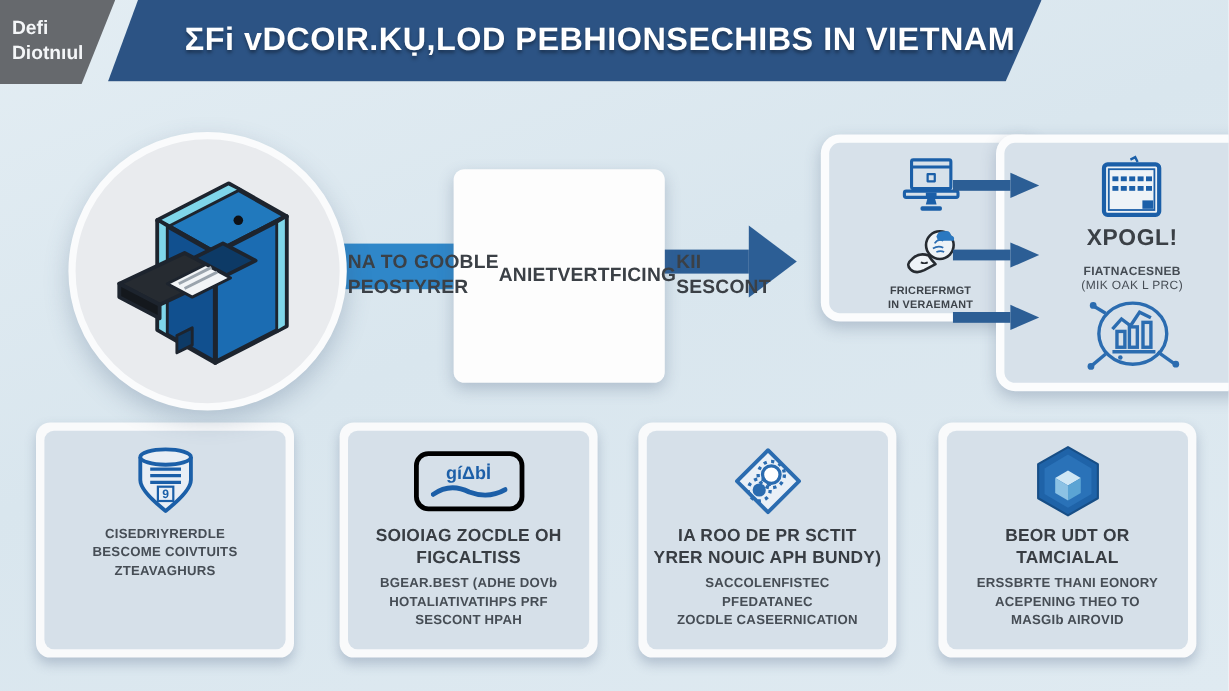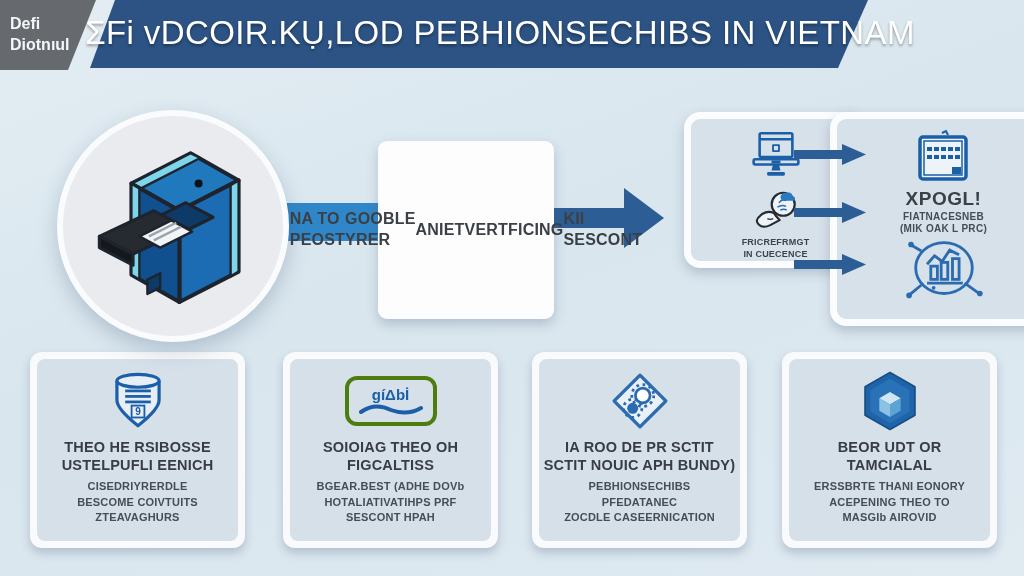--- a/index.html
+++ b/index.html
@@ -19,21 +19,21 @@
     position:absolute;left:0;top:0;width:110px;height:70px;
     background:#66696d;
     clip-path:polygon(0 0,96px 0,68px 70px,0 70px);
     color:#f4f6f8;display:flex;flex-direction:column;justify-content:center;
     padding-left:10px;box-sizing:border-box;font-size:16px;font-weight:bold;line-height:1.3;
     z-index:3;
   }
   .hdr-title{
     position:absolute;left:150px;top:0;width:700px;height:66px;
     display:flex;align-items:center;justify-content:center;
-    color:#ffffff;font-size:33px;font-weight:normal;letter-spacing:.4px;
+    color:#ffffff;font-size:27px;font-weight:bold;letter-spacing:.4px;
     text-shadow:0 2px 3px rgba(0,0,0,.35);z-index:2;white-space:nowrap;
   }
   
   .big-circle{
     position:absolute;left:57px;top:110px;width:232px;height:232px;border-radius:50%;
     background:#e9ebee;border:6px solid #fafbfc;box-sizing:border-box;
     box-shadow:0 8px 20px rgba(70,95,125,.28);
     display:flex;align-items:center;justify-content:center;z-index:2;
   }
   .band-arrow{position:absolute;left:248px;top:203px;width:136px;height:38px;background:#2f87c9;z-index:1;}
@@ -50,39 +50,39 @@
     padding-left:45px;
   }
   .panel-inner{
     position:absolute;left:7px;top:7px;right:7px;bottom:7px;border-radius:9px;background:#d7e1ea;
     display:flex;flex-direction:column;align-items:center;
   }
   .panel1{left:684px;width:138px;height:156px;}
   .panel2{left:830px;width:182px;height:214px;}
   .p1-caption{margin-top:6px;font-size:9px;font-weight:bold;color:#3d434a;text-align:center;line-height:1.4;letter-spacing:.2px;}
   .p2-title{margin-top:2px;font-size:19px;font-weight:bold;color:#3b4046;letter-spacing:.5px;line-height:1;}
-  .p2-sub{margin-top:3px;font-size:10px;font-weight:bold;color:#454c54;letter-spacing:.3px;}
-  .p2-note{margin-top:1px;font-size:10px;font-weight:bold;color:#454c54;letter-spacing:.3px;}
+  .p2-sub{margin-top:13px;font-size:10px;font-weight:bold;color:#454c54;letter-spacing:.3px;}
+  .p2-note{margin-top:1px;font-size:10px;font-weight:normal;color:#454c54;letter-spacing:.3px;}
   .bridge{position:absolute;left:794px;z-index:5;}
   
   .card{
     position:absolute;top:352px;width:215px;height:196px;border-radius:12px;background:#f9fafb;
     box-shadow:0 5px 10px rgba(90,110,140,.32);
   }
   .card-inner{
     position:absolute;left:7px;top:7px;right:7px;bottom:7px;border-radius:8px;background:#d6e0e9;
     display:flex;flex-direction:column;align-items:center;
   }
   .card-icon{margin-top:10px;height:64px;display:flex;align-items:center;justify-content:center;}
   .card-title{margin-top:6px;text-align:center;}
   .card-title .ln{font-size:14.5px;font-weight:bold;color:#383d43;line-height:1.22;letter-spacing:.2px;}
   .card-body{margin-top:5px;text-align:center;}
   .card-body .ln{font-size:11px;font-weight:bold;color:#464d55;line-height:1.4;letter-spacing:.2px;}
   .wave-badge{
-    width:92px;height:50px;border:4px solid #4d7c0f;border-radius:12px;box-sizing:border-box;
+    width:92px;height:50px;border:4px solid #000000;border-radius:12px;box-sizing:border-box;
     display:flex;flex-direction:column;align-items:center;justify-content:center;background:transparent;
   }
   .wave-badge .glyph{color:#1c5fa8;font-size:15px;font-weight:bold;line-height:1;}
 </style>
 </head>
 <body>
 
 <div class="stage">
 
   <div class="hdr-banner"></div>
@@ -143,21 +143,21 @@
       </svg>
       <svg width="66" height="58" viewBox="0 0 68 60" style="margin-top:8px">
         <circle cx="44" cy="24" r="16" fill="#eef3f7" stroke="#262b31" stroke-width="3"></circle>
         <path d="M38 22 q4 -6 10 -3 M36 28 q6 -4 12 -1 M40 32 q5 -2 9 0" fill="none" stroke="#2b6cb0" stroke-width="2"></path>
         <path d="M40 14 q2 -7 9 -6 q7 -2 8 5 q5 1 3 6 h-18 z" fill="#2b78c0"></path>
         <path d="M31 36 Q20 32 12 40 Q4 46 10 52 Q16 58 26 53 L39 46 Q34 41 31 36 Z" fill="#eef3f7" stroke="#262b31" stroke-width="3" stroke-linejoin="round"></path>
         <path d="M22 44 q4 2 8 0" fill="none" stroke="#262b31" stroke-width="2"></path>
       </svg>
       <div class="p1-caption">
         <div>FRICREFRMGT</div>
-        <div>IN CUECENCE</div>
+        <div>IN VERAEMANT</div>
       </div>
     </div>
   </div>
 
   <div class="panel panel2">
     <div class="panel-inner">
       <svg width="60" height="58" viewBox="0 0 60 58" style="margin-top:10px">
         <path d="M28 4 l4 -2 l2 4" fill="none" stroke="#1b5fa8" stroke-width="2"></path>
         <rect x="6" y="8" width="46" height="42" rx="3" fill="#eef3f7" stroke="#1b5fa8" stroke-width="3.5"></rect>
         <rect x="10" y="12" width="38" height="34" fill="none" stroke="#1b5fa8" stroke-width="1.5"></rect>
@@ -219,44 +219,40 @@
           <ellipse cx="36" cy="11" rx="23" ry="7" fill="#e8eef5" stroke="#1b5fa8" stroke-width="3.5"></ellipse>
           <g stroke="#1b5fa8" stroke-width="3">
             <line x1="22" y1="22" x2="50" y2="22"></line>
             <line x1="22" y1="28" x2="50" y2="28"></line>
             <line x1="22" y1="34" x2="50" y2="34"></line>
           </g>
           <rect x="29" y="38" width="14" height="13" fill="none" stroke="#1b5fa8" stroke-width="2"></rect>
           <text x="36" y="48.5" text-anchor="middle" font-size="11" font-weight="bold" fill="#1b5fa8" font-family="Liberation Sans, sans-serif">9</text>
         </svg>
       </div>
-      <div class="card-title">
-        <div class="ln">THEO HE RSIBOSSE</div>
-        <div class="ln">USTELPUFLI EENICH</div>
-      </div>
       <div class="card-body">
         <div class="ln">CISEDRIYRERDLE</div>
         <div class="ln">BESCOME COIVTUITS</div>
         <div class="ln">ZTEAVAGHURS</div>
       </div>
     </div>
   </div>
 
   <div class="card" style="left:283px">
     <div class="card-inner">
       <div class="card-icon">
         <div class="wave-badge">
           <span class="glyph">gíΔbİ</span>
           <svg width="64" height="14" viewBox="0 0 64 14">
             <path d="M2 10 Q16 0 32 8 Q48 14 62 6" fill="none" stroke="#1c5fa8" stroke-width="4" stroke-linecap="round"></path>
           </svg>
         </div>
       </div>
       <div class="card-title">
-        <div class="ln">SOIOIAG THEO OH</div>
+        <div class="ln">SOIOIAG ZOCDLE OH</div>
         <div class="ln">FIGCALTISS</div>
       </div>
       <div class="card-body">
         <div class="ln">BGEAR.BEST (ADHE DOVb</div>
         <div class="ln">HOTALIATIVATIHPS PRF</div>
         <div class="ln">SESCONT HPAH</div>
       </div>
     </div>
   </div>
 
@@ -266,24 +262,24 @@
         <svg width="66" height="64" viewBox="0 0 70 70">
           <rect x="15" y="15" width="40" height="40" transform="rotate(45 35 35)" fill="#e9f0f7" stroke="#2b6cb0" stroke-width="3.5" stroke-linejoin="round"></rect>
           <circle cx="38" cy="29" r="12" fill="none" stroke="#2b6cb0" stroke-width="3" stroke-dasharray="3 4"></circle>
           <circle cx="38" cy="29" r="8" fill="#ffffff" stroke="#2b6cb0" stroke-width="3"></circle>
           <circle cx="27" cy="43" r="10" fill="none" stroke="#2b6cb0" stroke-width="3" stroke-dasharray="3 4"></circle>
           <circle cx="27" cy="43" r="6" fill="#2b6cb0"></circle>
         </svg>
       </div>
       <div class="card-title">
         <div class="ln">IA ROO DE PR SCTIT</div>
-        <div class="ln">SCTIT NOUIC APH BUNDY)</div>
+        <div class="ln">YRER NOUIC APH BUNDY)</div>
       </div>
       <div class="card-body">
-        <div class="ln">PEBHIONSECHIBS</div>
+        <div class="ln">SACCOLENFISTEC</div>
         <div class="ln">PFEDATANEC</div>
         <div class="ln">ZOCDLE CASEERNICATION</div>
       </div>
     </div>
   </div>
 
   <div class="card" style="left:782px">
     <div class="card-inner">
       <div class="card-icon">
         <svg width="60" height="64" viewBox="0 0 66 72">

